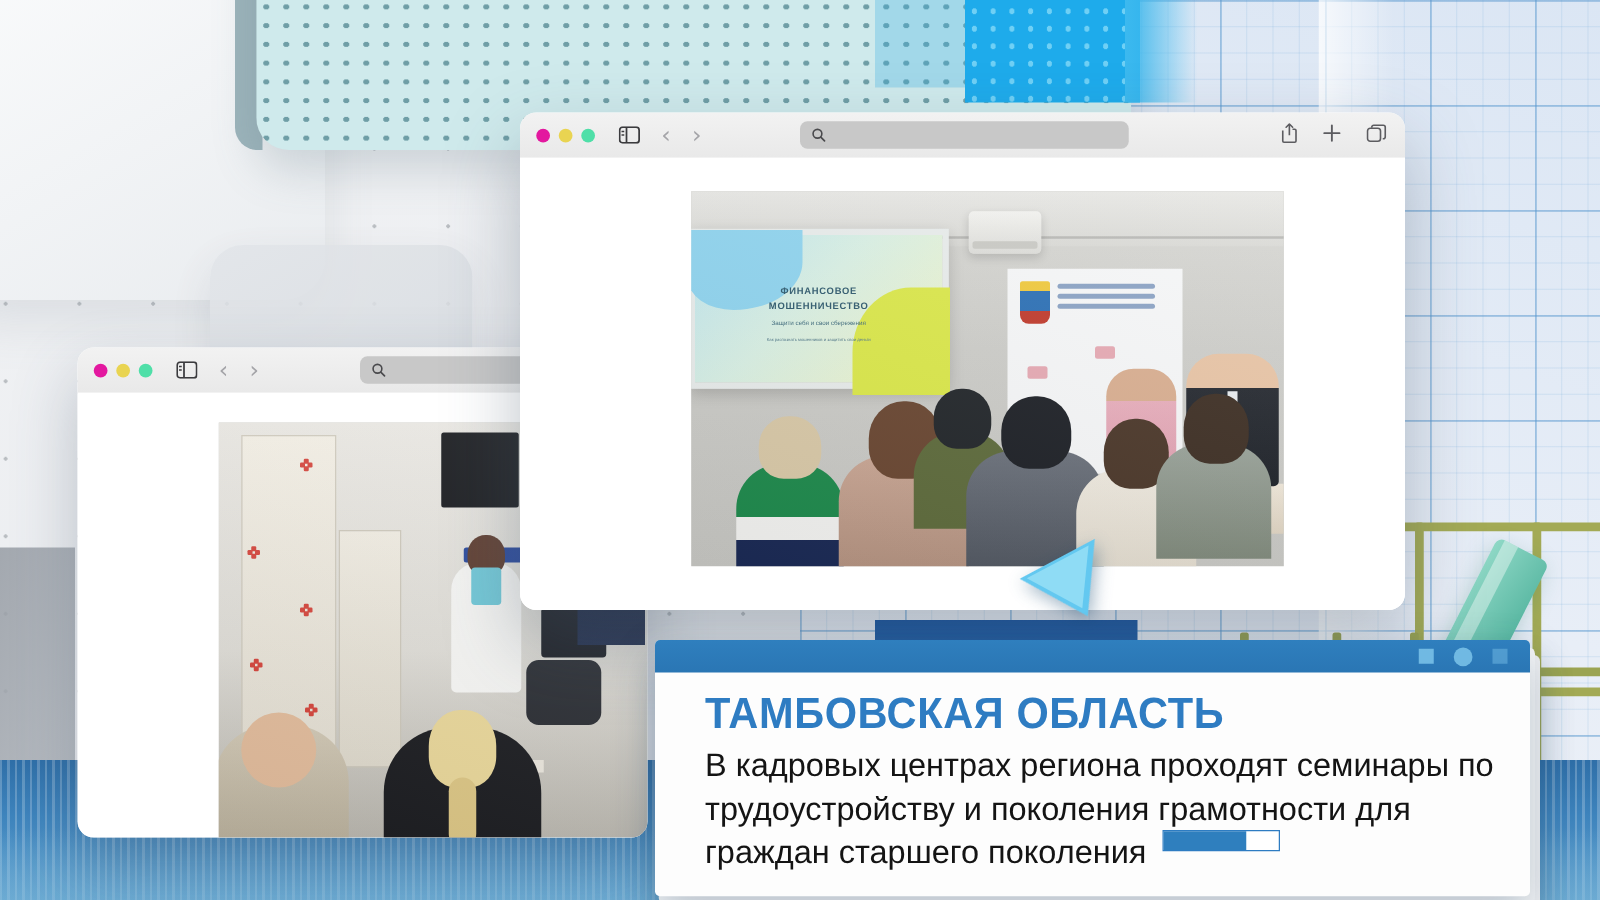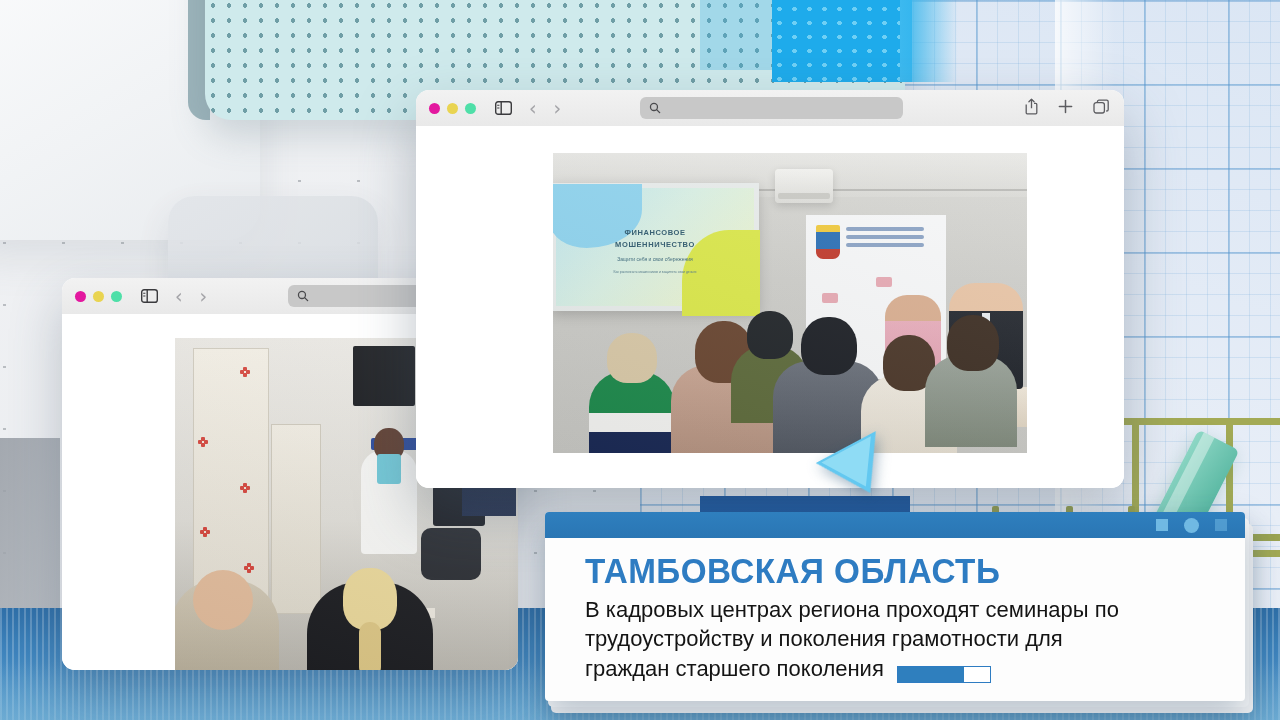--- a/index.html
+++ b/index.html
@@ -226,43 +226,43 @@
     border-top:52px solid #63c8f0;
     transform:rotate(-28deg);
     filter:drop-shadow(0 5px 7px rgba(20,70,110,.40));
   }
   .pointer-in{position:absolute;left:828px;top:447px;width:0;height:0;
     border-left:28px solid transparent;border-right:28px solid transparent;
     border-top:42px solid #8fdcf5;transform:rotate(-28deg);
   }
 
   
-  .caption-wrap{position:absolute;left:545px;top:512px;width:700px;}
+  .caption-wrap{position:absolute;left:524px;top:512px;width:700px;}
   .cap-stack1{position:absolute;left:6px;top:12px;right:-8px;bottom:-12px;background:#f0f1f3;border-radius:5px;box-shadow:0 10px 26px rgba(40,70,100,.25);}
   .cap-stack2{position:absolute;left:3px;top:6px;right:-4px;bottom:-6px;background:#f7f8f9;border-radius:5px;}
   .cap-card{position:relative;background:#fdfdfd;border-radius:4px;overflow:hidden;box-shadow:0 14px 34px rgba(40,70,100,.30);}
   .cap-titlebar{
     height:26px;background:linear-gradient(180deg,#2f7fbe,#2a76b4);
     display:flex;align-items:center;justify-content:flex-end;padding-right:18px;gap:16px;
   }
   .cap-dot{width:12px;height:12px;background:#7cc4ea;opacity:.85;}
   .cap-dot.round{border-radius:50%;width:15px;height:15px;}
   .cap-dot.faint{opacity:.45;}
   .cap-body{padding:14px 28px 18px 40px;}
   .cap-title{
     font-size:35px;font-weight:700;color:#2e7cc2;letter-spacing:.5px;
     line-height:1.06;margin:0 0 6px 0;
     font-family:"Liberation Sans","DejaVu Sans",sans-serif;
     transform:scaleX(.95);transform-origin:left center;
   }
   .cap-text{
-    font-size:22px;color:#141414;line-height:1.33;margin:0;
+    font-size:26px;color:#141414;line-height:1.33;margin:0;
     font-family:"Liberation Sans","DejaVu Sans",sans-serif;
   }
-  .cap-lastline{display:flex;align-items:flex-end;gap:13px;}
+  .cap-lastline{display:flex;align-items:flex-start;gap:13px;}
   .progress{
     width:92px;height:15px;border:1.5px solid #2e7cc2;background:#ffffff;
     display:flex;align-items:stretch;
   }
   .progress-fill{background:#2f7fbe;height:100%;}
 </style>
 </head>
 <body>
 
 <div class="stage">

